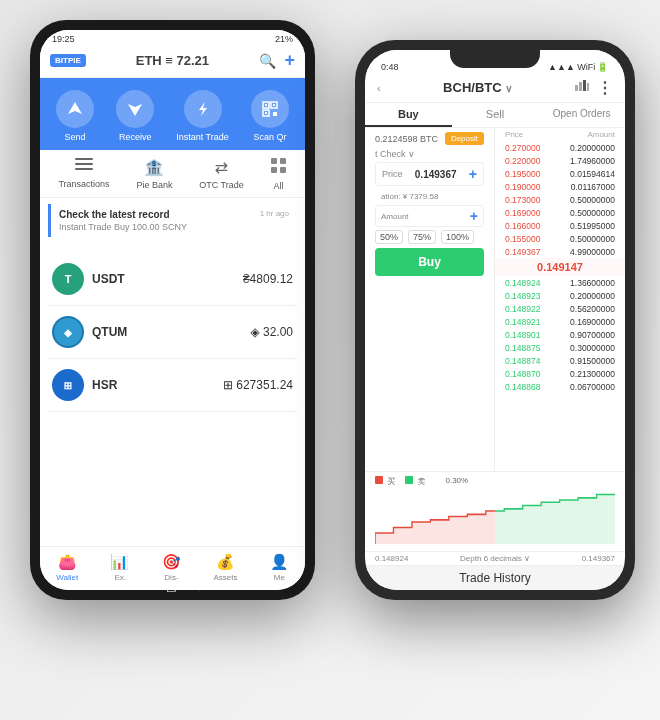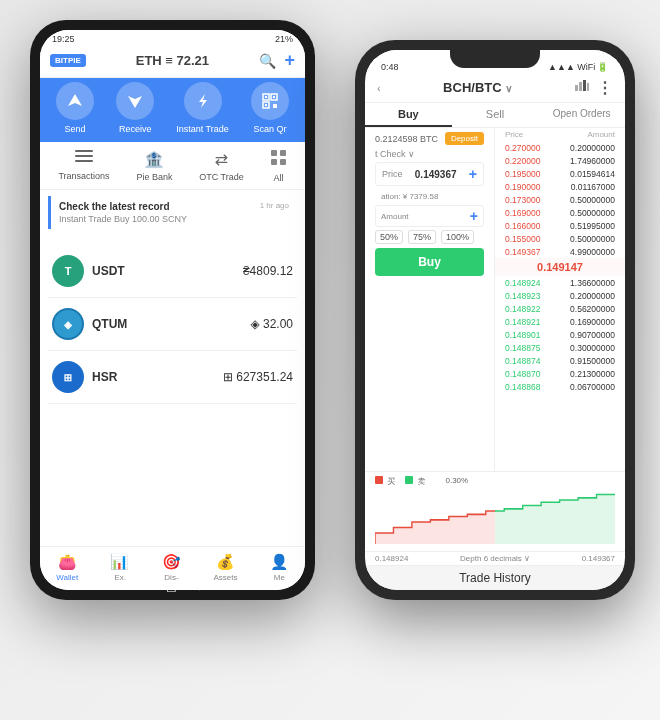--- a/index.html
+++ b/index.html
@@ -76,21 +76,21 @@
       display: flex;
       gap: 8px;
       align-items: center;
       color: #4285f4;
       font-size: 14px;
     }
     .android-quick-actions {
       background: #4285f4;
       display: flex;
       justify-content: space-around;
-      padding: 4px 5px 8px;
+      padding: 12px 5px 8px;
     }
     .quick-action {
       display: flex;
       flex-direction: column;
       align-items: center;
       gap: 4px;
       color: #fff;
     }
     .quick-action .icon-circle {
       width: 38px;

